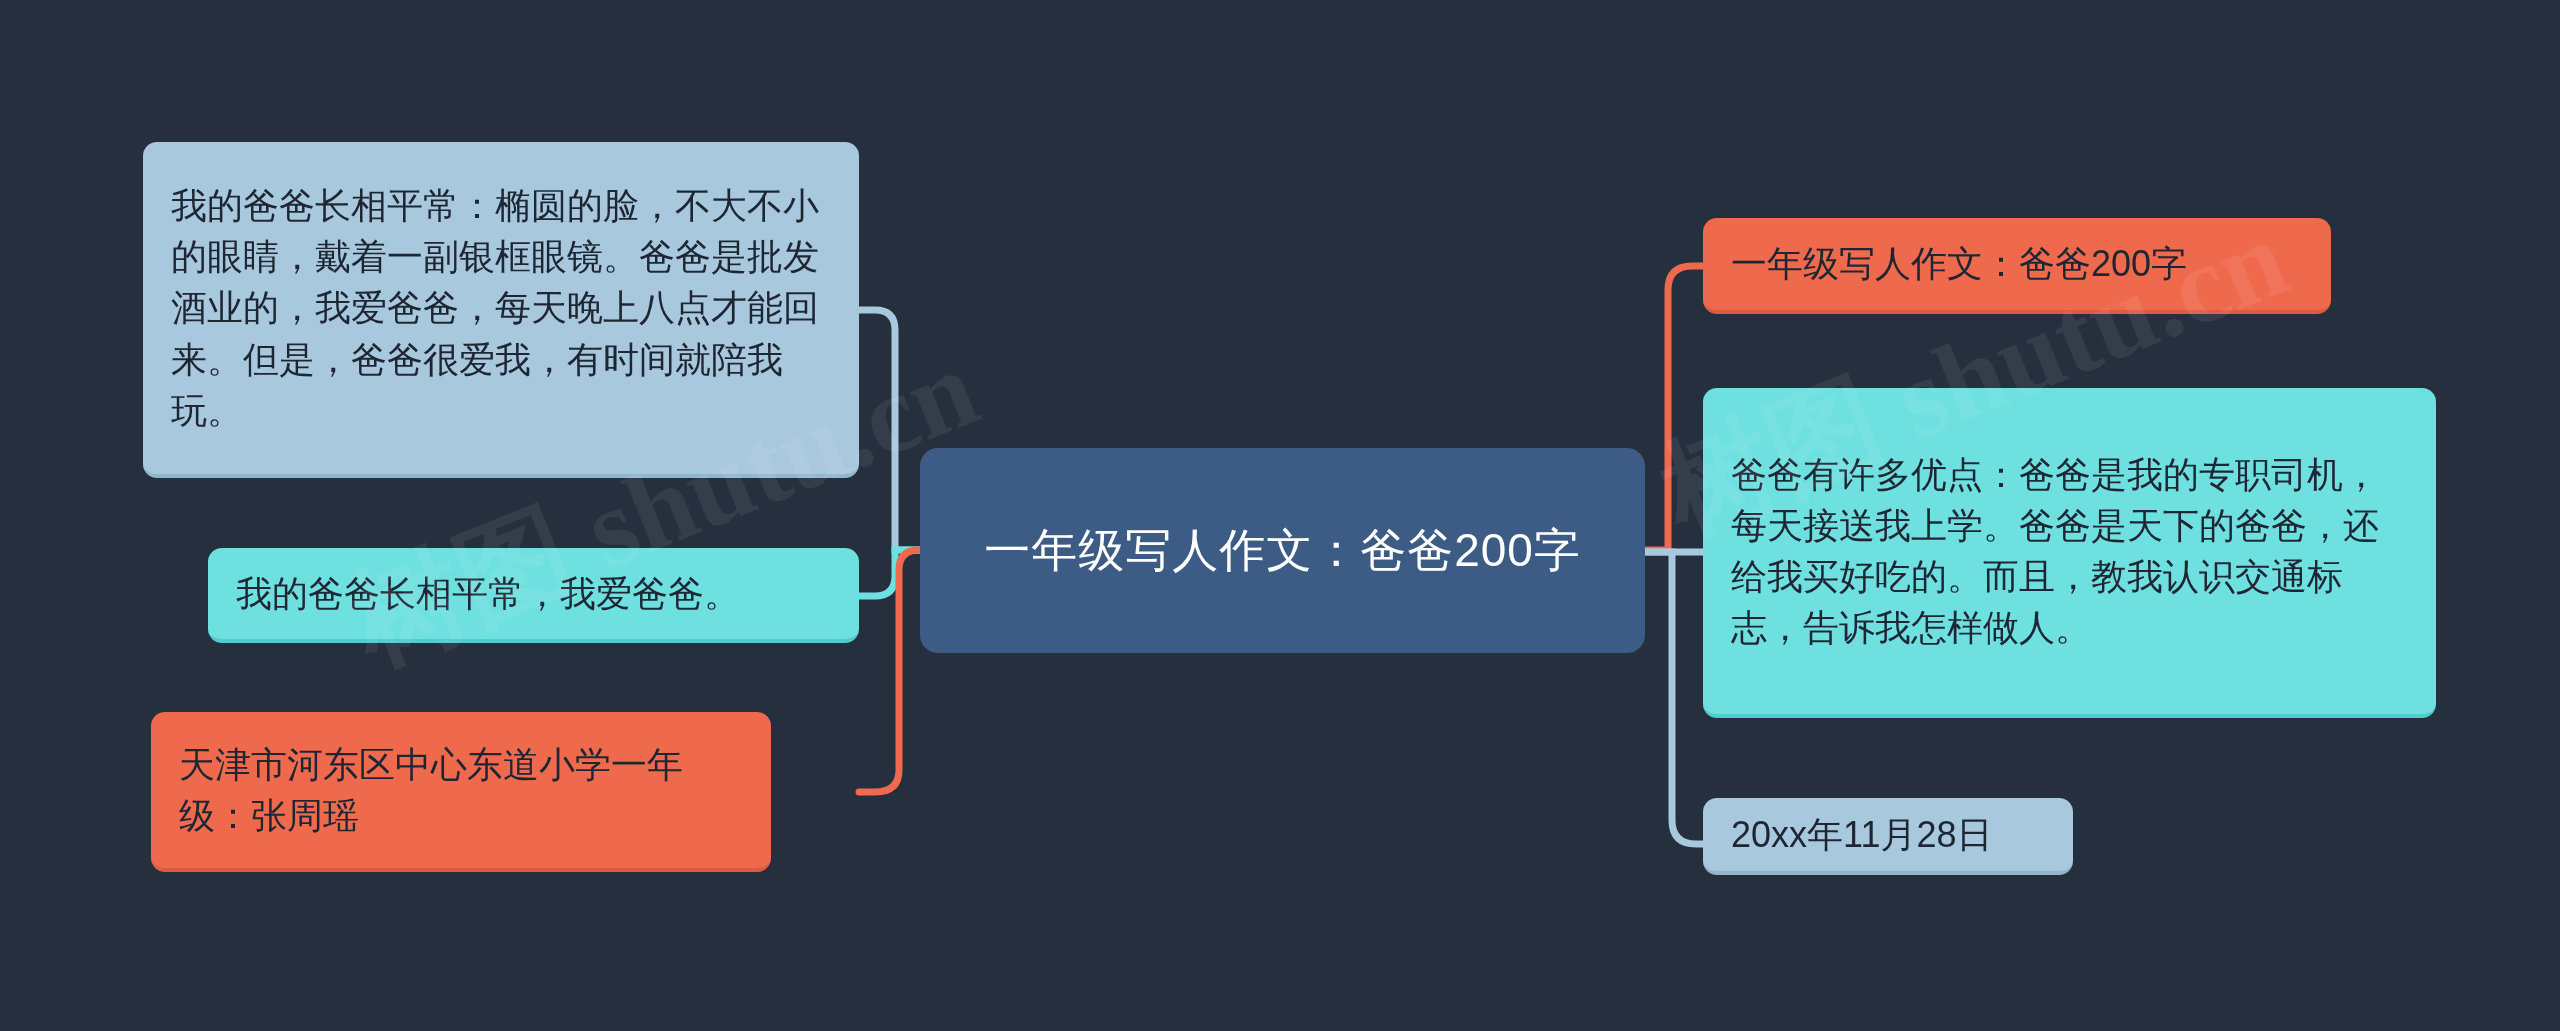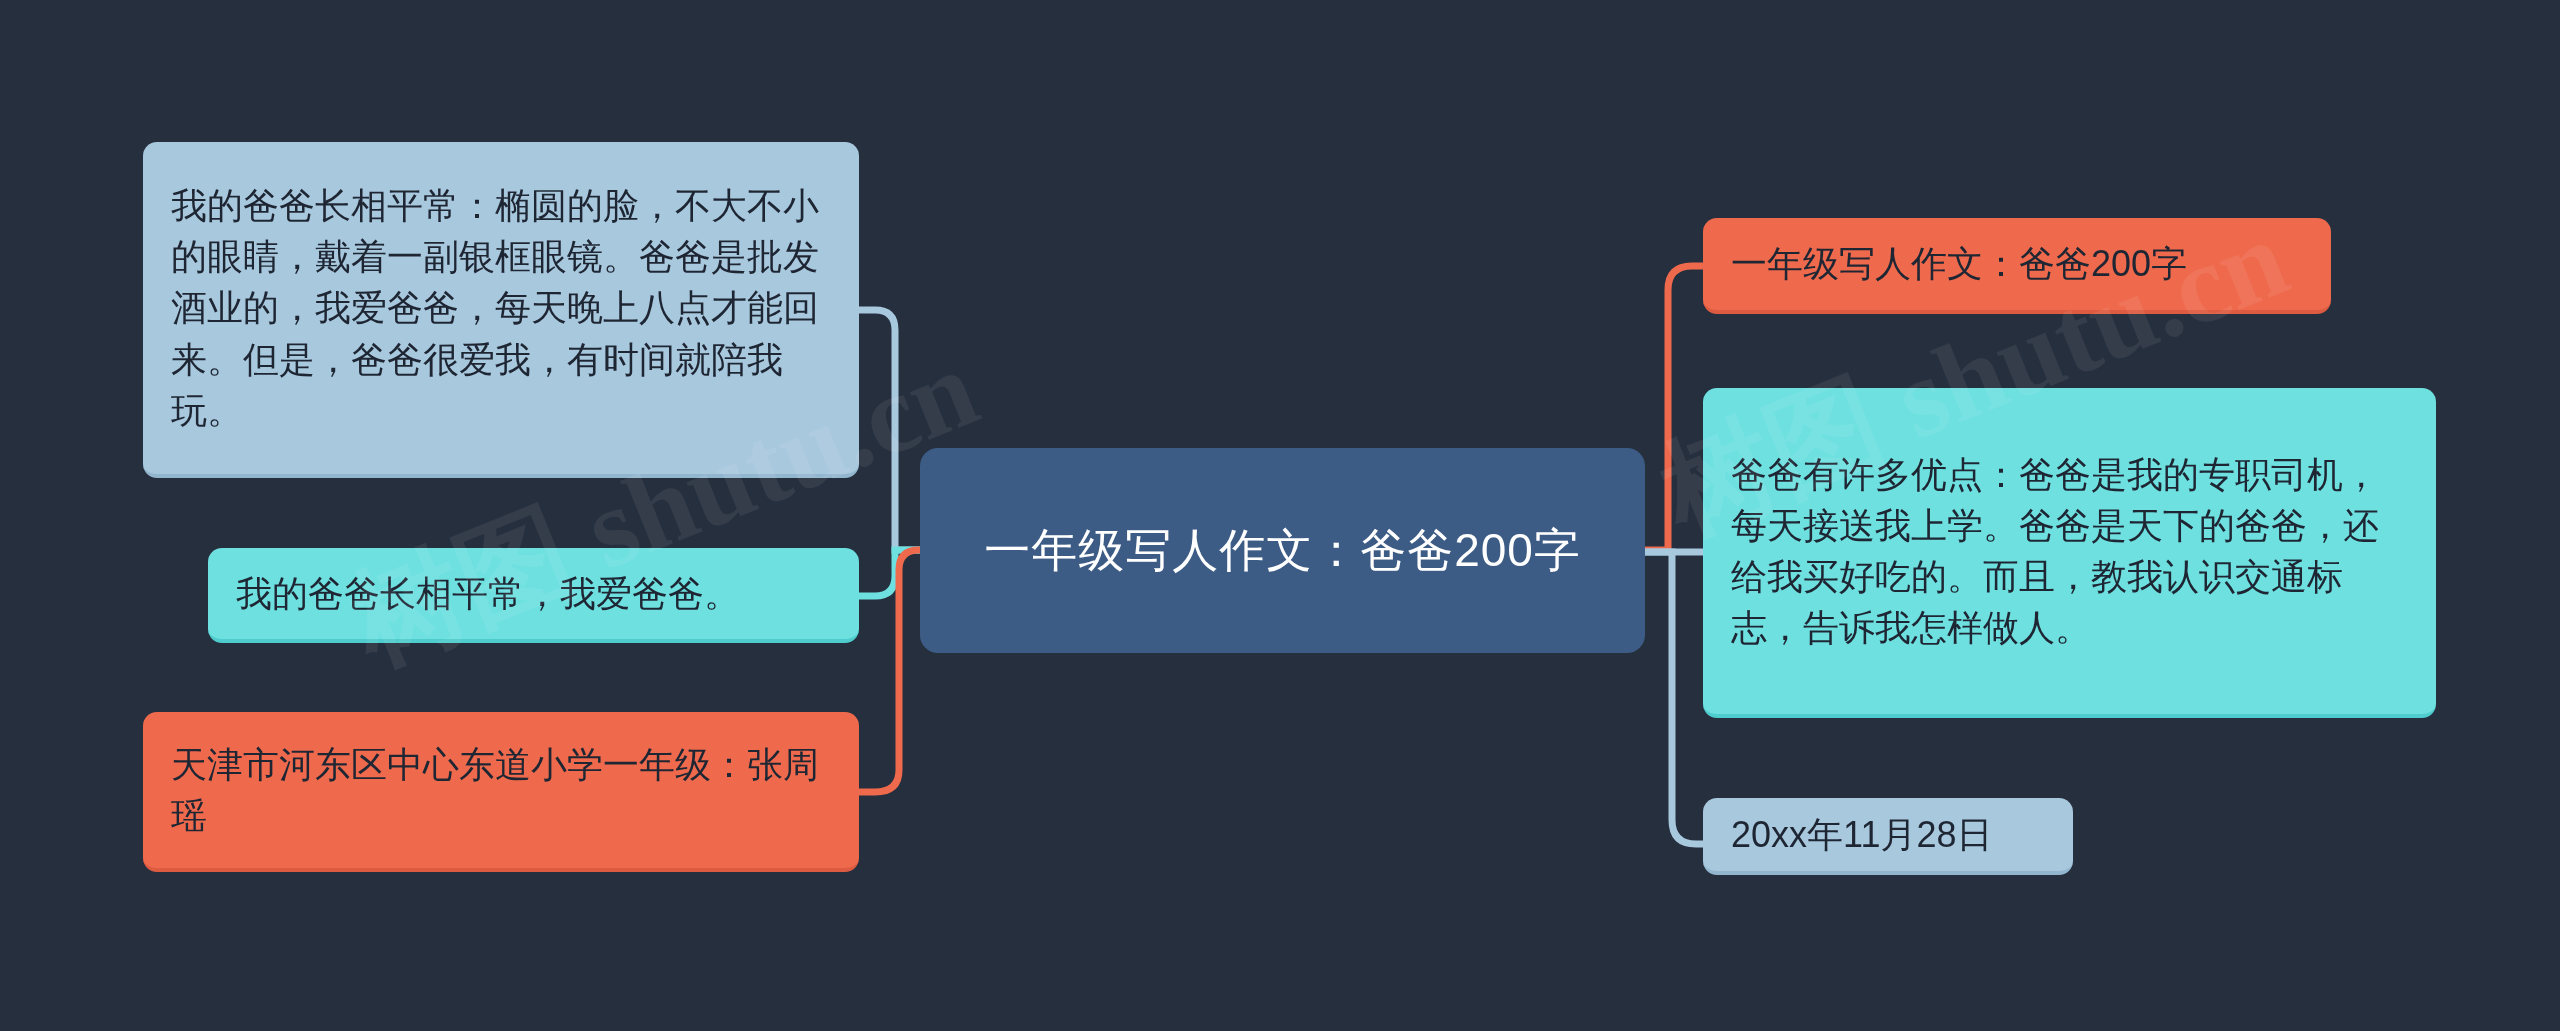--- a/index.html
+++ b/index.html
@@ -102,23 +102,23 @@
     height: 336px;
     padding: 18px 0;
   }
   #node-love {
     left: 208px;
     top: 548px;
     width: 651px;
     height: 95px;
   }
   #node-author {
-    left: 143px;
+    left: 151px;
     top: 712px;
-    width: 716px;
+    width: 620px;
     height: 160px;
     padding: 14px 0;
   }
 
   
   #node-title-right {
     left: 1703px;
     top: 218px;
     width: 628px;
     height: 96px;

